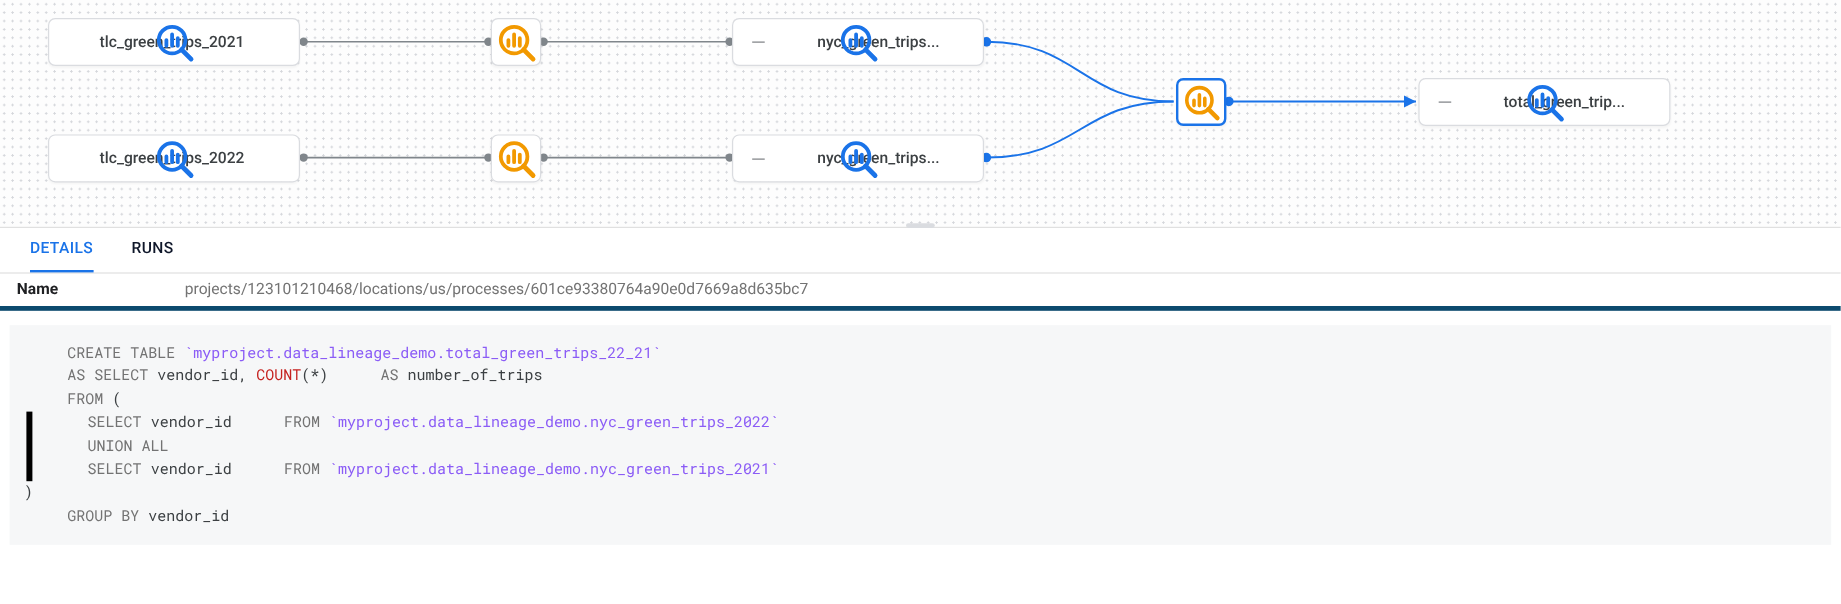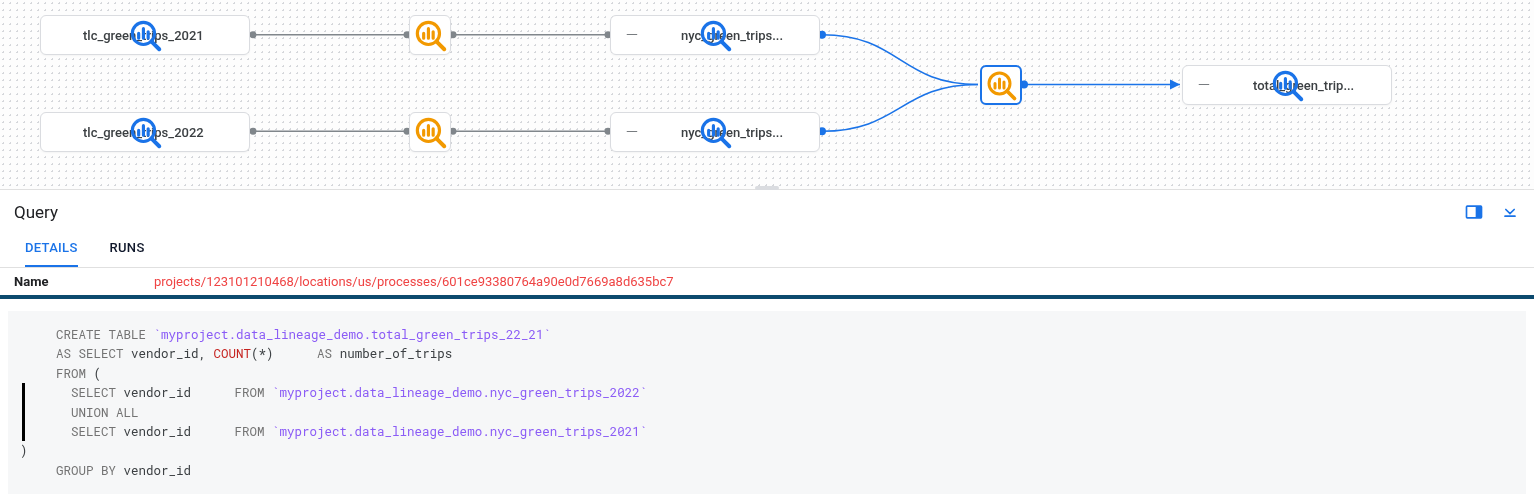--- a/index.html
+++ b/index.html
@@ -46,38 +46,38 @@
 .header-actions { display:flex; gap:16px; align-items:center; }
 .icon-btn { width:20px; height:20px; cursor:pointer; color:#1a73e8; display:flex; align-items:center; justify-content:center; }
 
 .tabs { display:flex; border-bottom:1px solid #e0e0e0; padding: 0 25px; gap: 32px; }
 .tab { padding: 10px 0; font-size: 13px; font-weight:500; color:#0f172a; letter-spacing: .3px; cursor:pointer; border-bottom: 2px solid transparent; }
 .tab.active { color:#1a73e8; border-bottom-color:#1a73e8; }
 
 .kv-table { width:100%; }
 .kv-row { display:flex; border-bottom:4px solid #0c4a6e; padding: 6px 14px; font-size:13px; }
 .kv-key { width: 140px; font-weight:700; color:#202124; }
-.kv-val { color:#ef4444; }
+.kv-val { color:#737373; }
 
 .sql-block {
   margin: 12px 8px 8px;
   background:#f6f7f8;
   padding: 14px 12px;
   font-family: 'Roboto Mono', Menlo, Consolas, monospace;
   font-size: 12.5px;
   line-height: 1.55;
   color:#3c4043;
   white-space: pre;
   overflow-x:auto;
 }
 .kw { color:#737373;margin-left:36px; }
 .fn { color:#c5221f; }
 .id { color:#3c4043; }
 .str { color:#8b5cf6; }
-.indent { display:inline-block; border-left:3px solid #000000; padding-left:10px; margin-left:2px;}
+.indent { display:inline-block; border-left:5px solid #000000; padding-left:10px; margin-left:2px;}
 </style>
 </head>
 <body>
 
 <div class="diagram-area">
   <svg viewBox="0 0 1534 190" preserveAspectRatio="none">
 
     <g stroke="#80868b" stroke-width="1.4" fill="none">
       <line x1="253" y1="35" x2="407" y2="35"></line>
       <line x1="453" y1="35" x2="608" y2="35"></line>
@@ -193,37 +193,20 @@
           <line x1="16" y1="16" x2="21" y2="21" stroke="#1a73e8" stroke-width="2.5" stroke-linecap="round"></line>
         </svg>
     </span>
     <span class="label">total_green_trip...</span>
   </div>
 
   <div class="drag-handle"></div>
 </div>
 
 <div class="query-panel">
-  <div class="query-header">
-    <h2>Query</h2>
-    <div class="header-actions">
-      <span class="icon-btn">
-        <svg viewBox="0 0 24 24" width="20" height="20">
-            <rect x="3" y="5" width="18" height="14" rx="1" fill="none" stroke="#1a73e8" stroke-width="2"></rect>
-            <rect x="14" y="5" width="7" height="14" fill="#1a73e8"></rect>
-          </svg>
-      </span>
-      <span class="icon-btn">
-        <svg viewBox="0 0 24 24" width="20" height="20">
-            <path d="M7 9l5 5 5-5" fill="none" stroke="#1a73e8" stroke-width="2" stroke-linecap="round"></path>
-            <line x1="6" y1="17" x2="18" y2="17" stroke="#1a73e8" stroke-width="2" stroke-linecap="round"></line>
-          </svg>
-      </span>
-    </div>
-  </div>
 
   <div class="tabs">
     <div class="tab active">DETAILS</div>
     <div class="tab">RUNS</div>
   </div>
 
   <div class="kv-table">
     <div class="kv-row">
       <div class="kv-key">Name</div>
       <div class="kv-val">projects/123101210468/locations/us/processes/601ce93380764a90e0d7669a8d635bc7</div>

